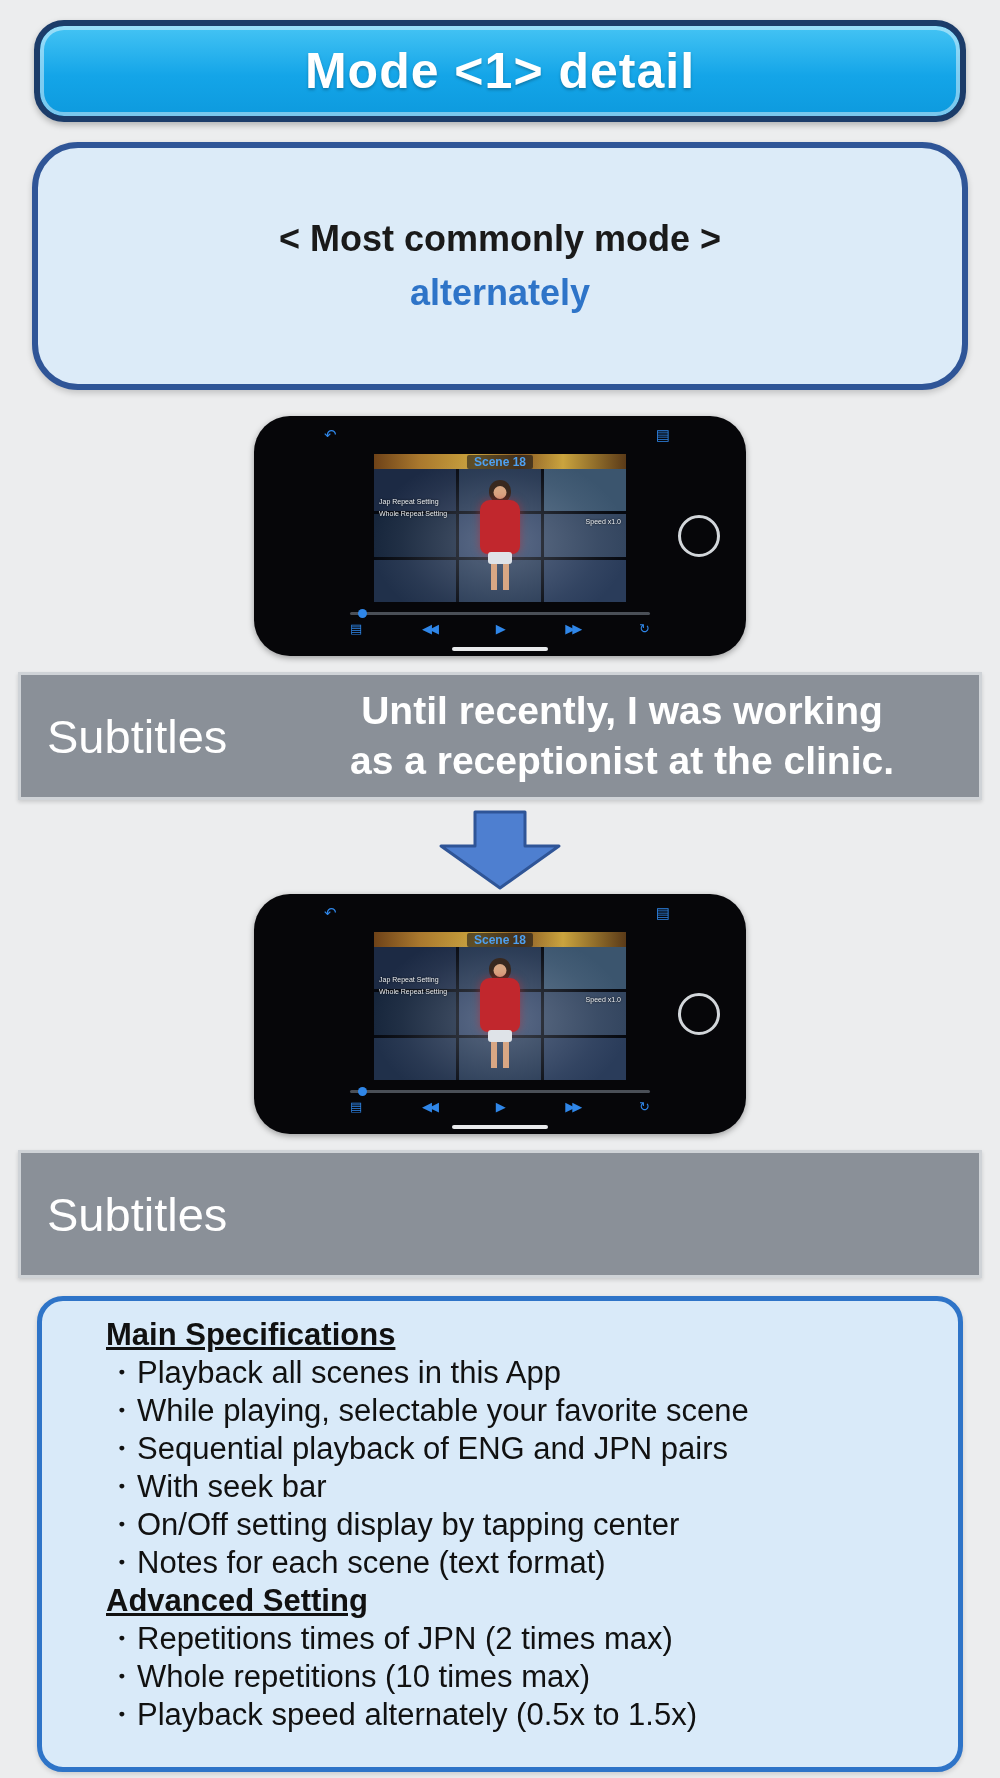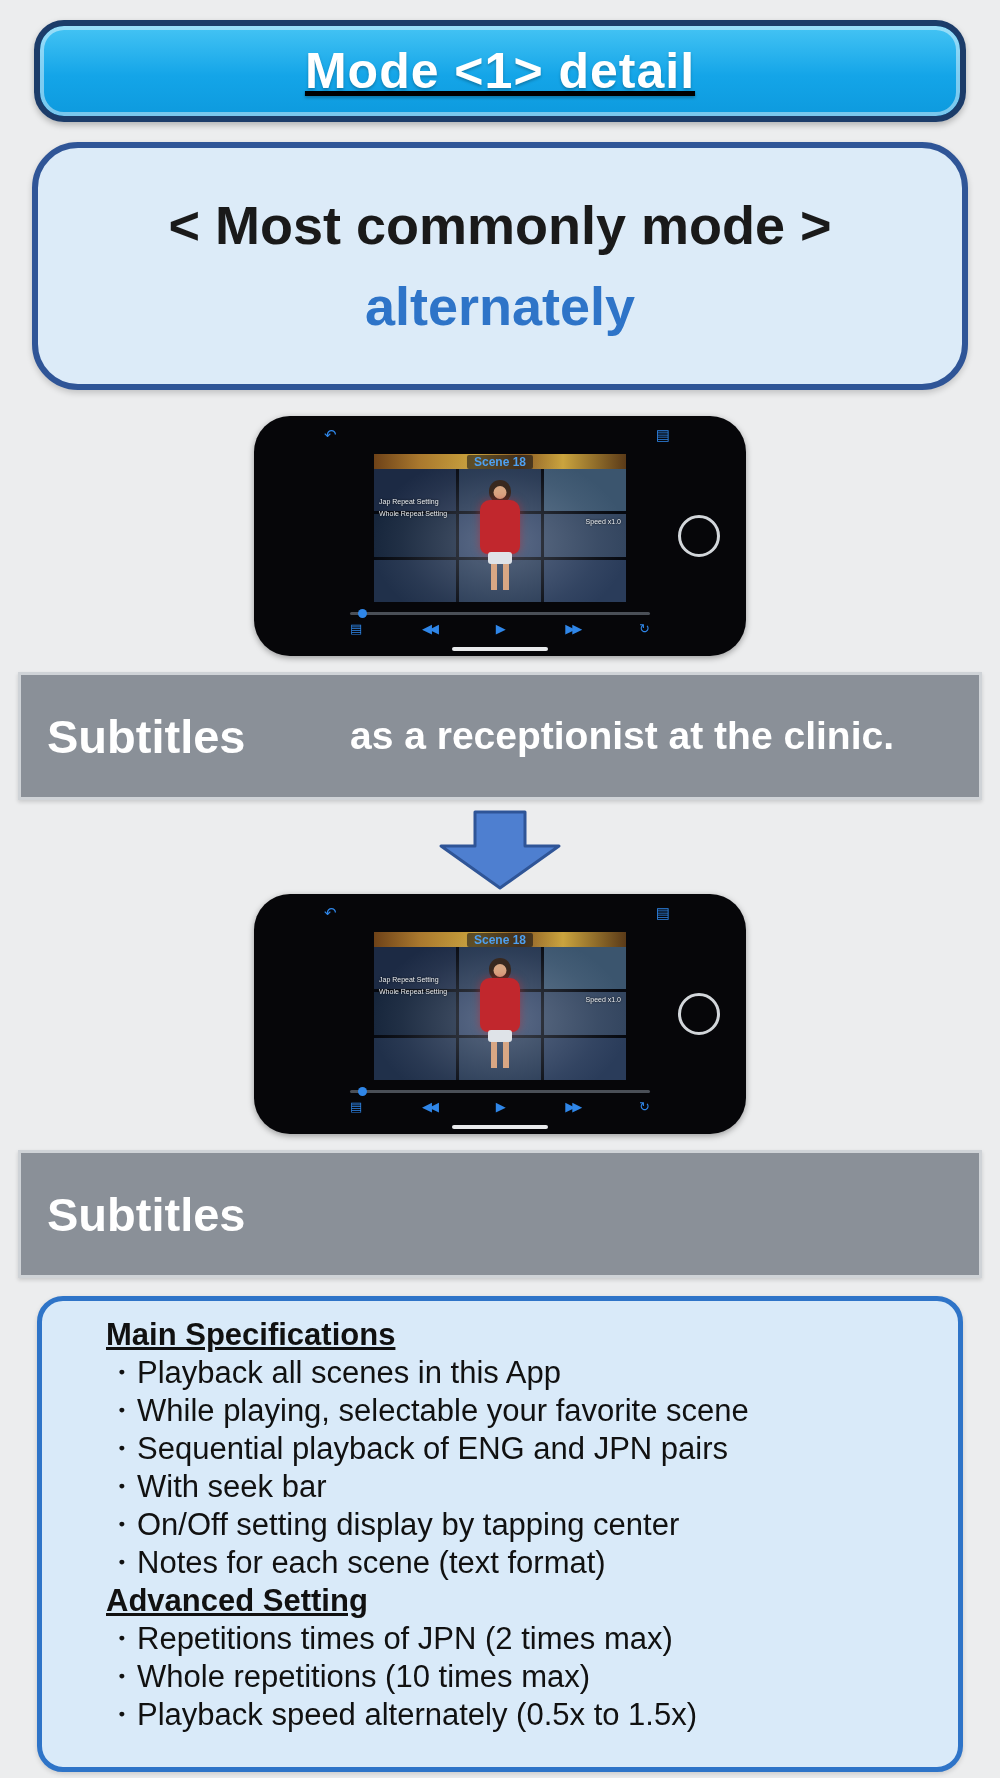--- a/index.html
+++ b/index.html
@@ -11,35 +11,35 @@
     overflow:hidden;
   }
   .canvas { width:100%; height:100%; display:flex; flex-direction:column; align-items:center; }
 
   
   .banner {
     margin-top:20px; width:932px; height:102px;
     border:6px solid #1c3c69; border-radius:30px;
     background:linear-gradient(180deg,#45c4f4 0%, #14a5e8 55%, #0d9ade 100%);
     box-shadow: inset 0 0 0 4px rgba(255,255,255,0.45), 0 3px 6px rgba(0,0,0,0.25);
-    display:flex; align-items:center; justify-content:center;text-decoration:underline;
+    display:flex; align-items:center; justify-content:center;
   }
   .banner-title {
     color:#ffffff; font-size:50px; font-weight:bold; letter-spacing:1px;
     text-shadow:0 2px 3px rgba(0,0,0,0.25);
   }
 
   
   .intro-box {
     margin-top:20px; width:936px; height:248px;
     border:6px solid #2f5597; border-radius:46px;
     background:#dcebf8; box-shadow:0 3px 6px rgba(0,0,0,0.18);
     display:flex; flex-direction:column; justify-content:center; align-items:center;
   }
-  .intro-line { font-size:54px; font-weight:600; color:#1a1a1a; line-height:1.5; white-space:nowrap; }
+  .intro-line { font-size:36px; font-weight:600; color:#1a1a1a; line-height:1.5; white-space:nowrap; }
   .intro-line-2 { display:flex; gap:13px; }
   .blue { color:#2e74c8; }
 
   
   .phone {
     position:relative; margin-top:26px; width:492px; height:240px;
     background:#060609; border-radius:36px;
     box-shadow:0 2px 6px rgba(0,0,0,0.35);
   }
   .p-icon { position:absolute; top:11px; color:#2f86e8; font-size:15px; line-height:15px; }
@@ -90,21 +90,21 @@
   .cam-circle { position:absolute; right:26px; top:50%; transform:translateY(-50%); width:42px; height:42px; border:3px solid #d2d6da; border-radius:50%; }
   .home-bar { position:absolute; bottom:5px; left:50%; transform:translateX(-50%); width:96px; height:4px; background:#e8eaec; border-radius:2px; }
 
   
   .subtitle-bar {
     margin-top:16px; width:964px; height:128px;
     background:#8a9098; border:3px solid #cfd3d7;
     display:flex; align-items:center;
     box-shadow:0 2px 4px rgba(0,0,0,0.15);
   }
-  .subtitle-label { width:256px; padding-left:26px; color:#ffffff; font-size:47px; font-weight:bold; }
+  .subtitle-label { width:256px; padding-left:26px; color:#ffffff; font-size:47px; font-weight:normal; }
   .subtitle-text  { flex:1; text-align:center; color:#ffffff; font-weight:bold; font-size:39px; line-height:1.28; padding-right:12px; white-space:nowrap; }
   .subtitle-text.jp { font-size:43px; }
 
   
   .arrow-wrap { margin-top:10px; height:80px; display:flex; justify-content:center; }
 
   
   .specs-box {
     margin-top:18px; width:926px;
     border:5px solid #2e74c8; border-radius:26px;
@@ -173,20 +173,21 @@
       <span class="tight">▶▶</span>
       <span>↻</span>
     </div>
     <div class="cam-circle"></div>
     <div class="home-bar"></div>
   </div>
 
   <div class="subtitle-bar">
     <div class="subtitle-label">Subtitles</div>
     <div class="subtitle-text">
+      <div>Until recently, I was working</div>
       <div>as a receptionist at the clinic.</div>
     </div>
   </div>
 
   <div class="arrow-wrap">
     <svg width="130" height="80" viewBox="0 0 130 80">
       <path d="M40 2 H90 V36 H124 L65 78 L6 36 H40 Z" fill="#4e7fd0" stroke="#2f5597" stroke-width="3" stroke-linejoin="round"></path>
     </svg>
   </div>
 

